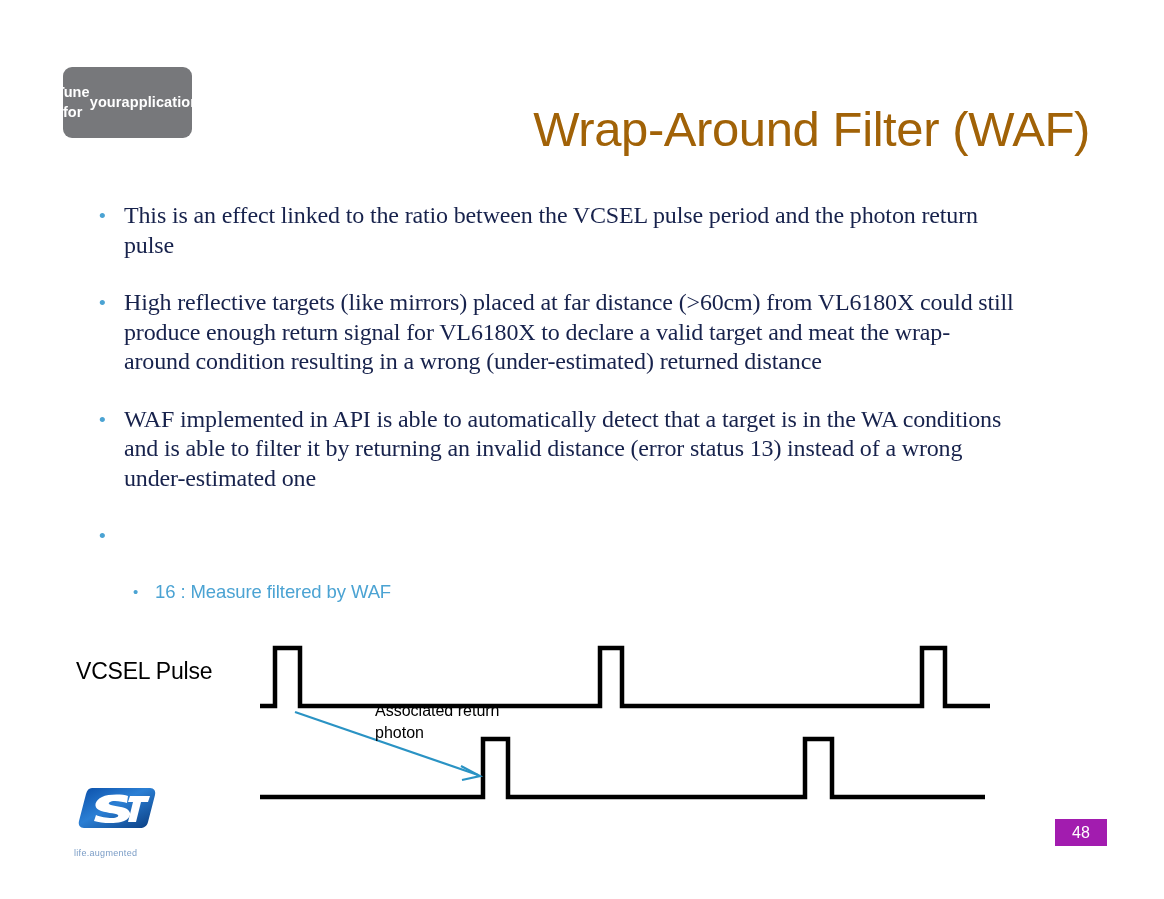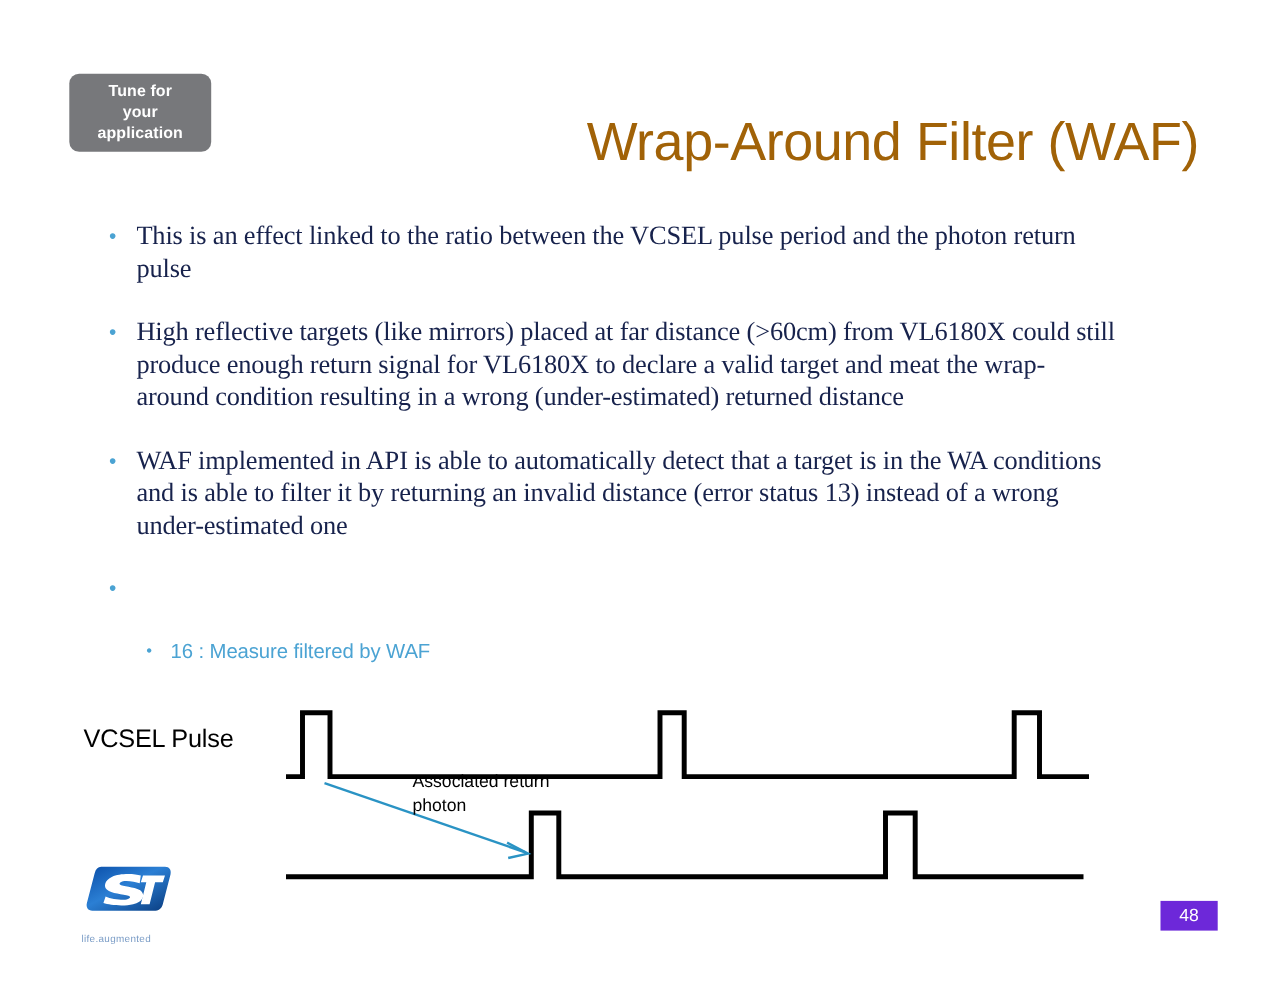--- a/index.html
+++ b/index.html
@@ -24,21 +24,20 @@
     width: 129px;
     height: 71px;
     background: #77787b;
     border-radius: 9px;
     color: #ffffff;
     font-size: 14.5px;
     font-weight: bold;
     line-height: 1.33;
     text-align: center;
     display: flex;
-    flex-direction: column;
     align-items: center;
     justify-content: center;
     letter-spacing: 0.1px;
   }
   #tune-badge span { display: block; }
 
   
   #slide-title {
     position: absolute;
     left: 300px;
@@ -148,21 +147,21 @@
     margin-top: 16px;
   }
 
   
   #page-number-badge {
     position: absolute;
     left: 1055px;
     top: 819px;
     width: 52px;
     height: 27px;
-    background: #6d28d9;
+    background: #a21caf;
     color: #ffffff;
     font-size: 16px;
     display: flex;
     align-items: center;
     justify-content: center;
   }
 </style>
 </head>
 <body>
 

